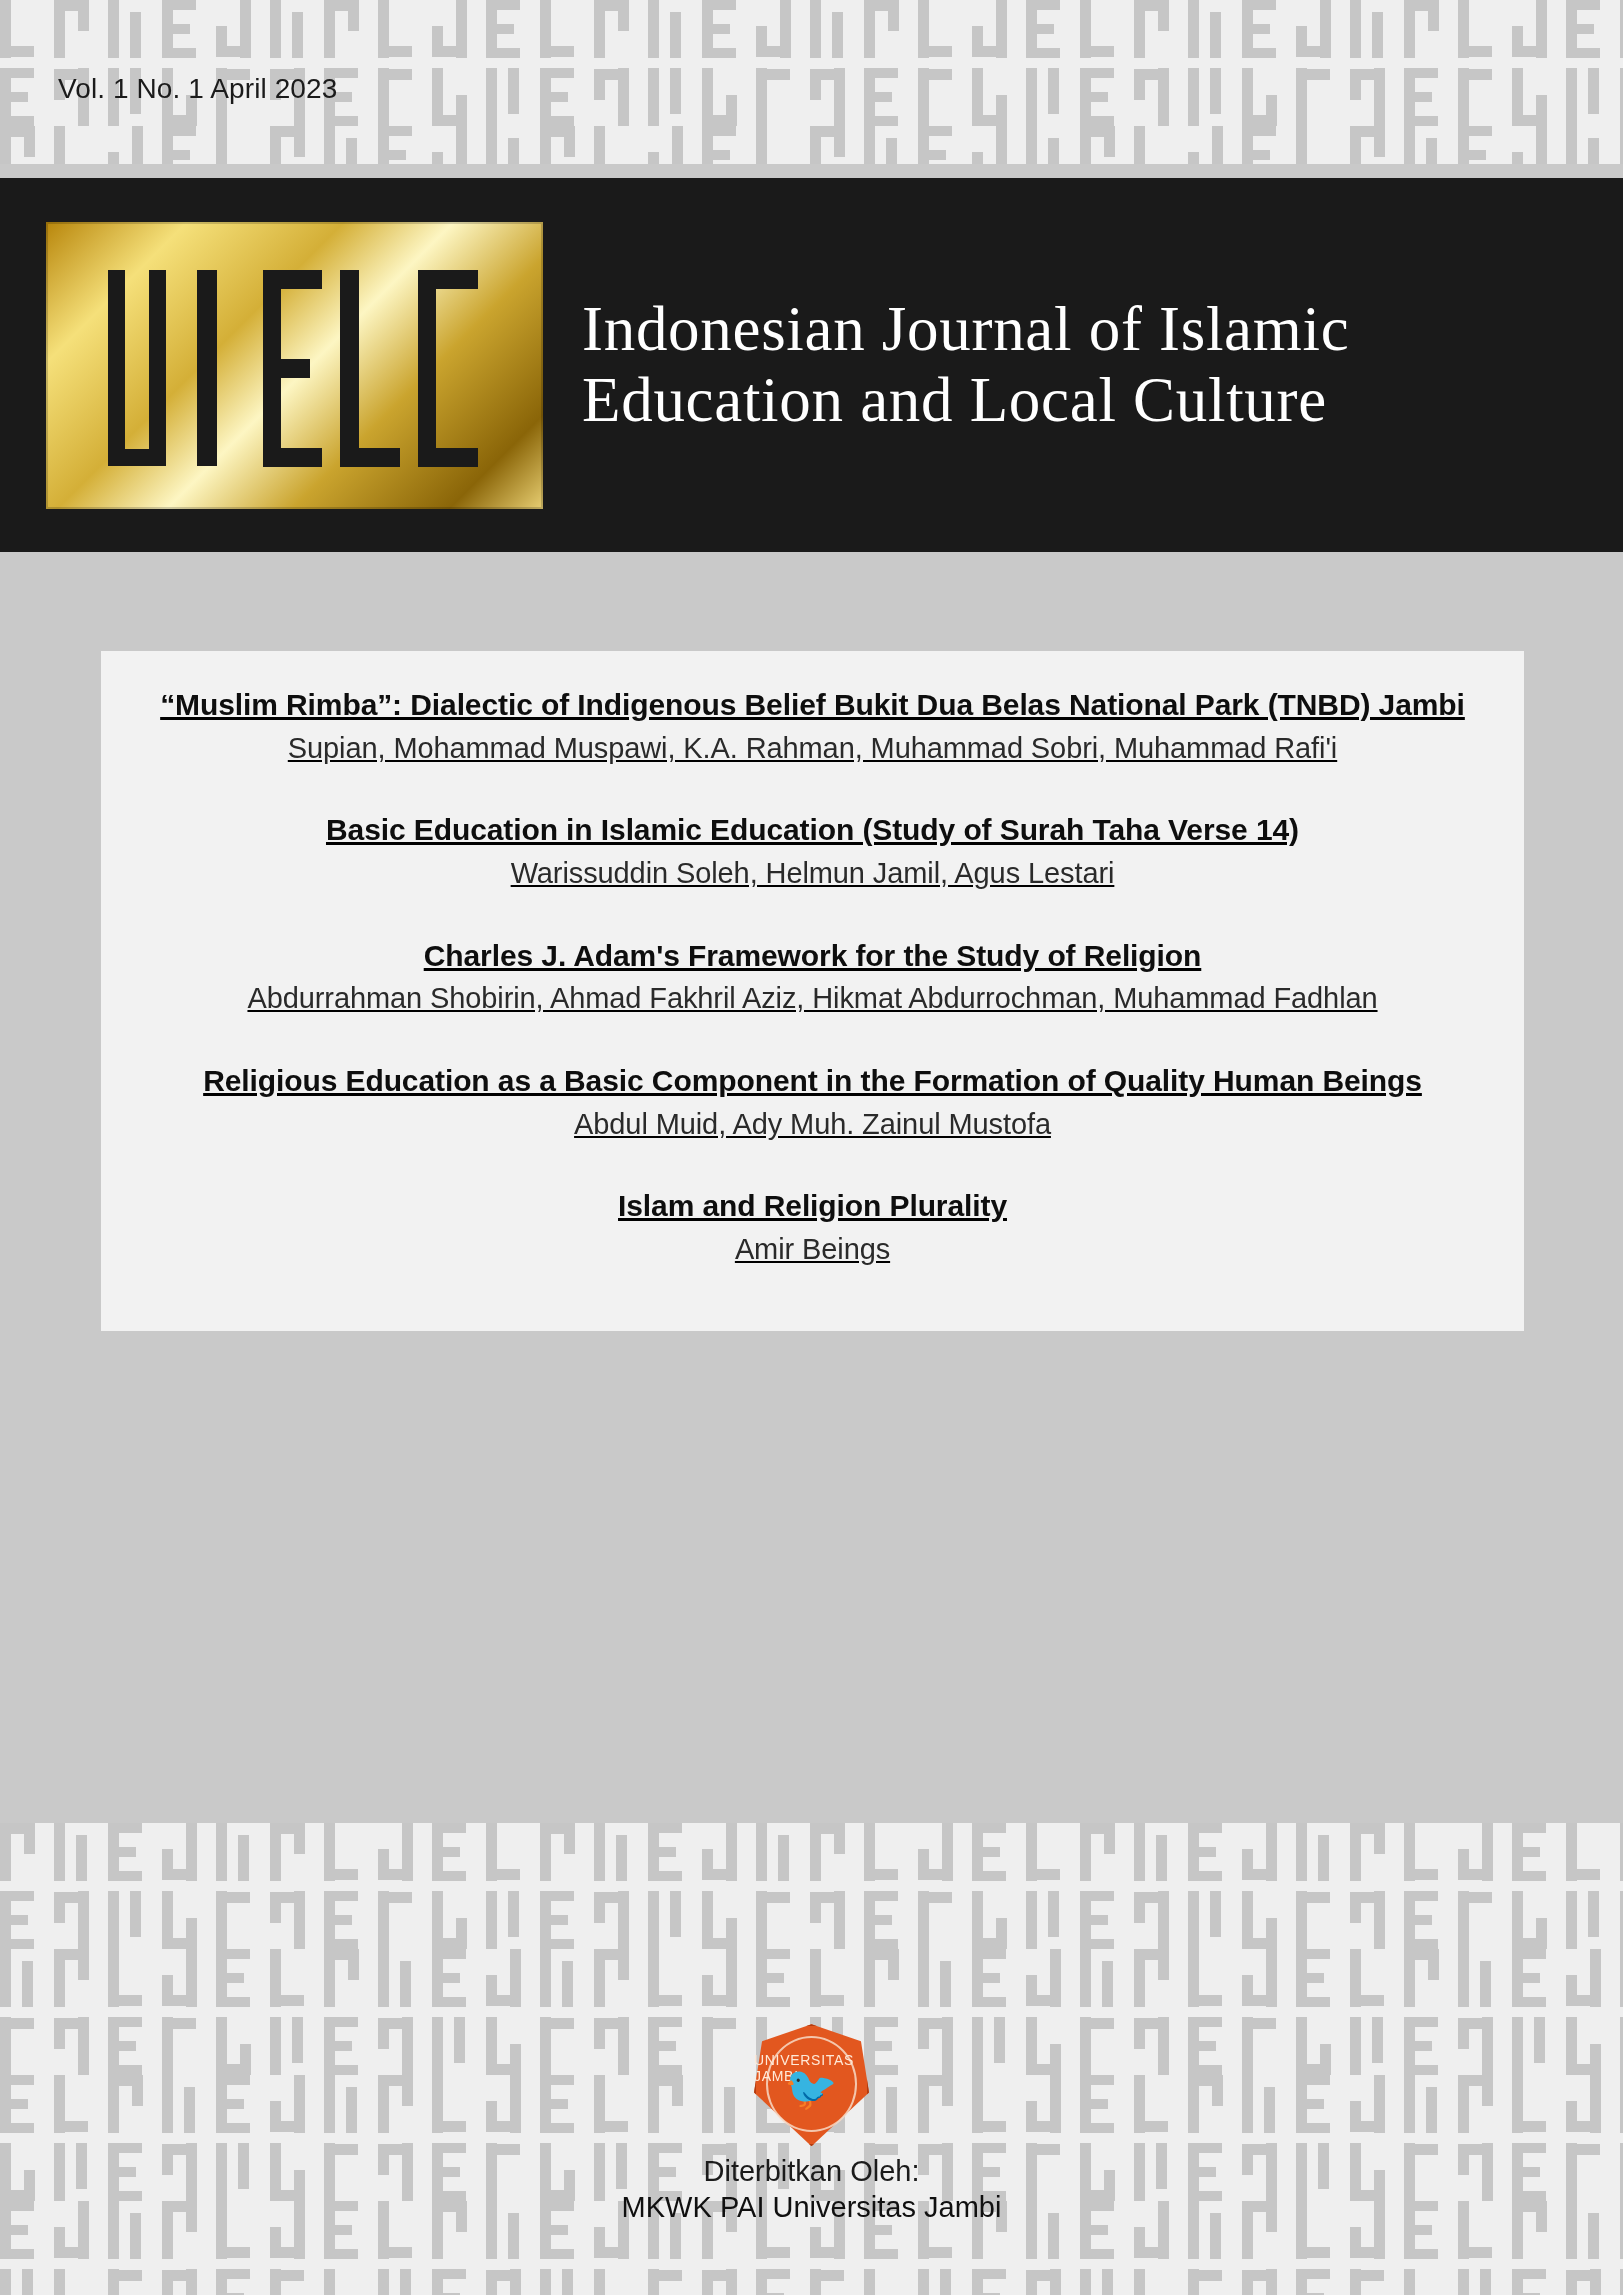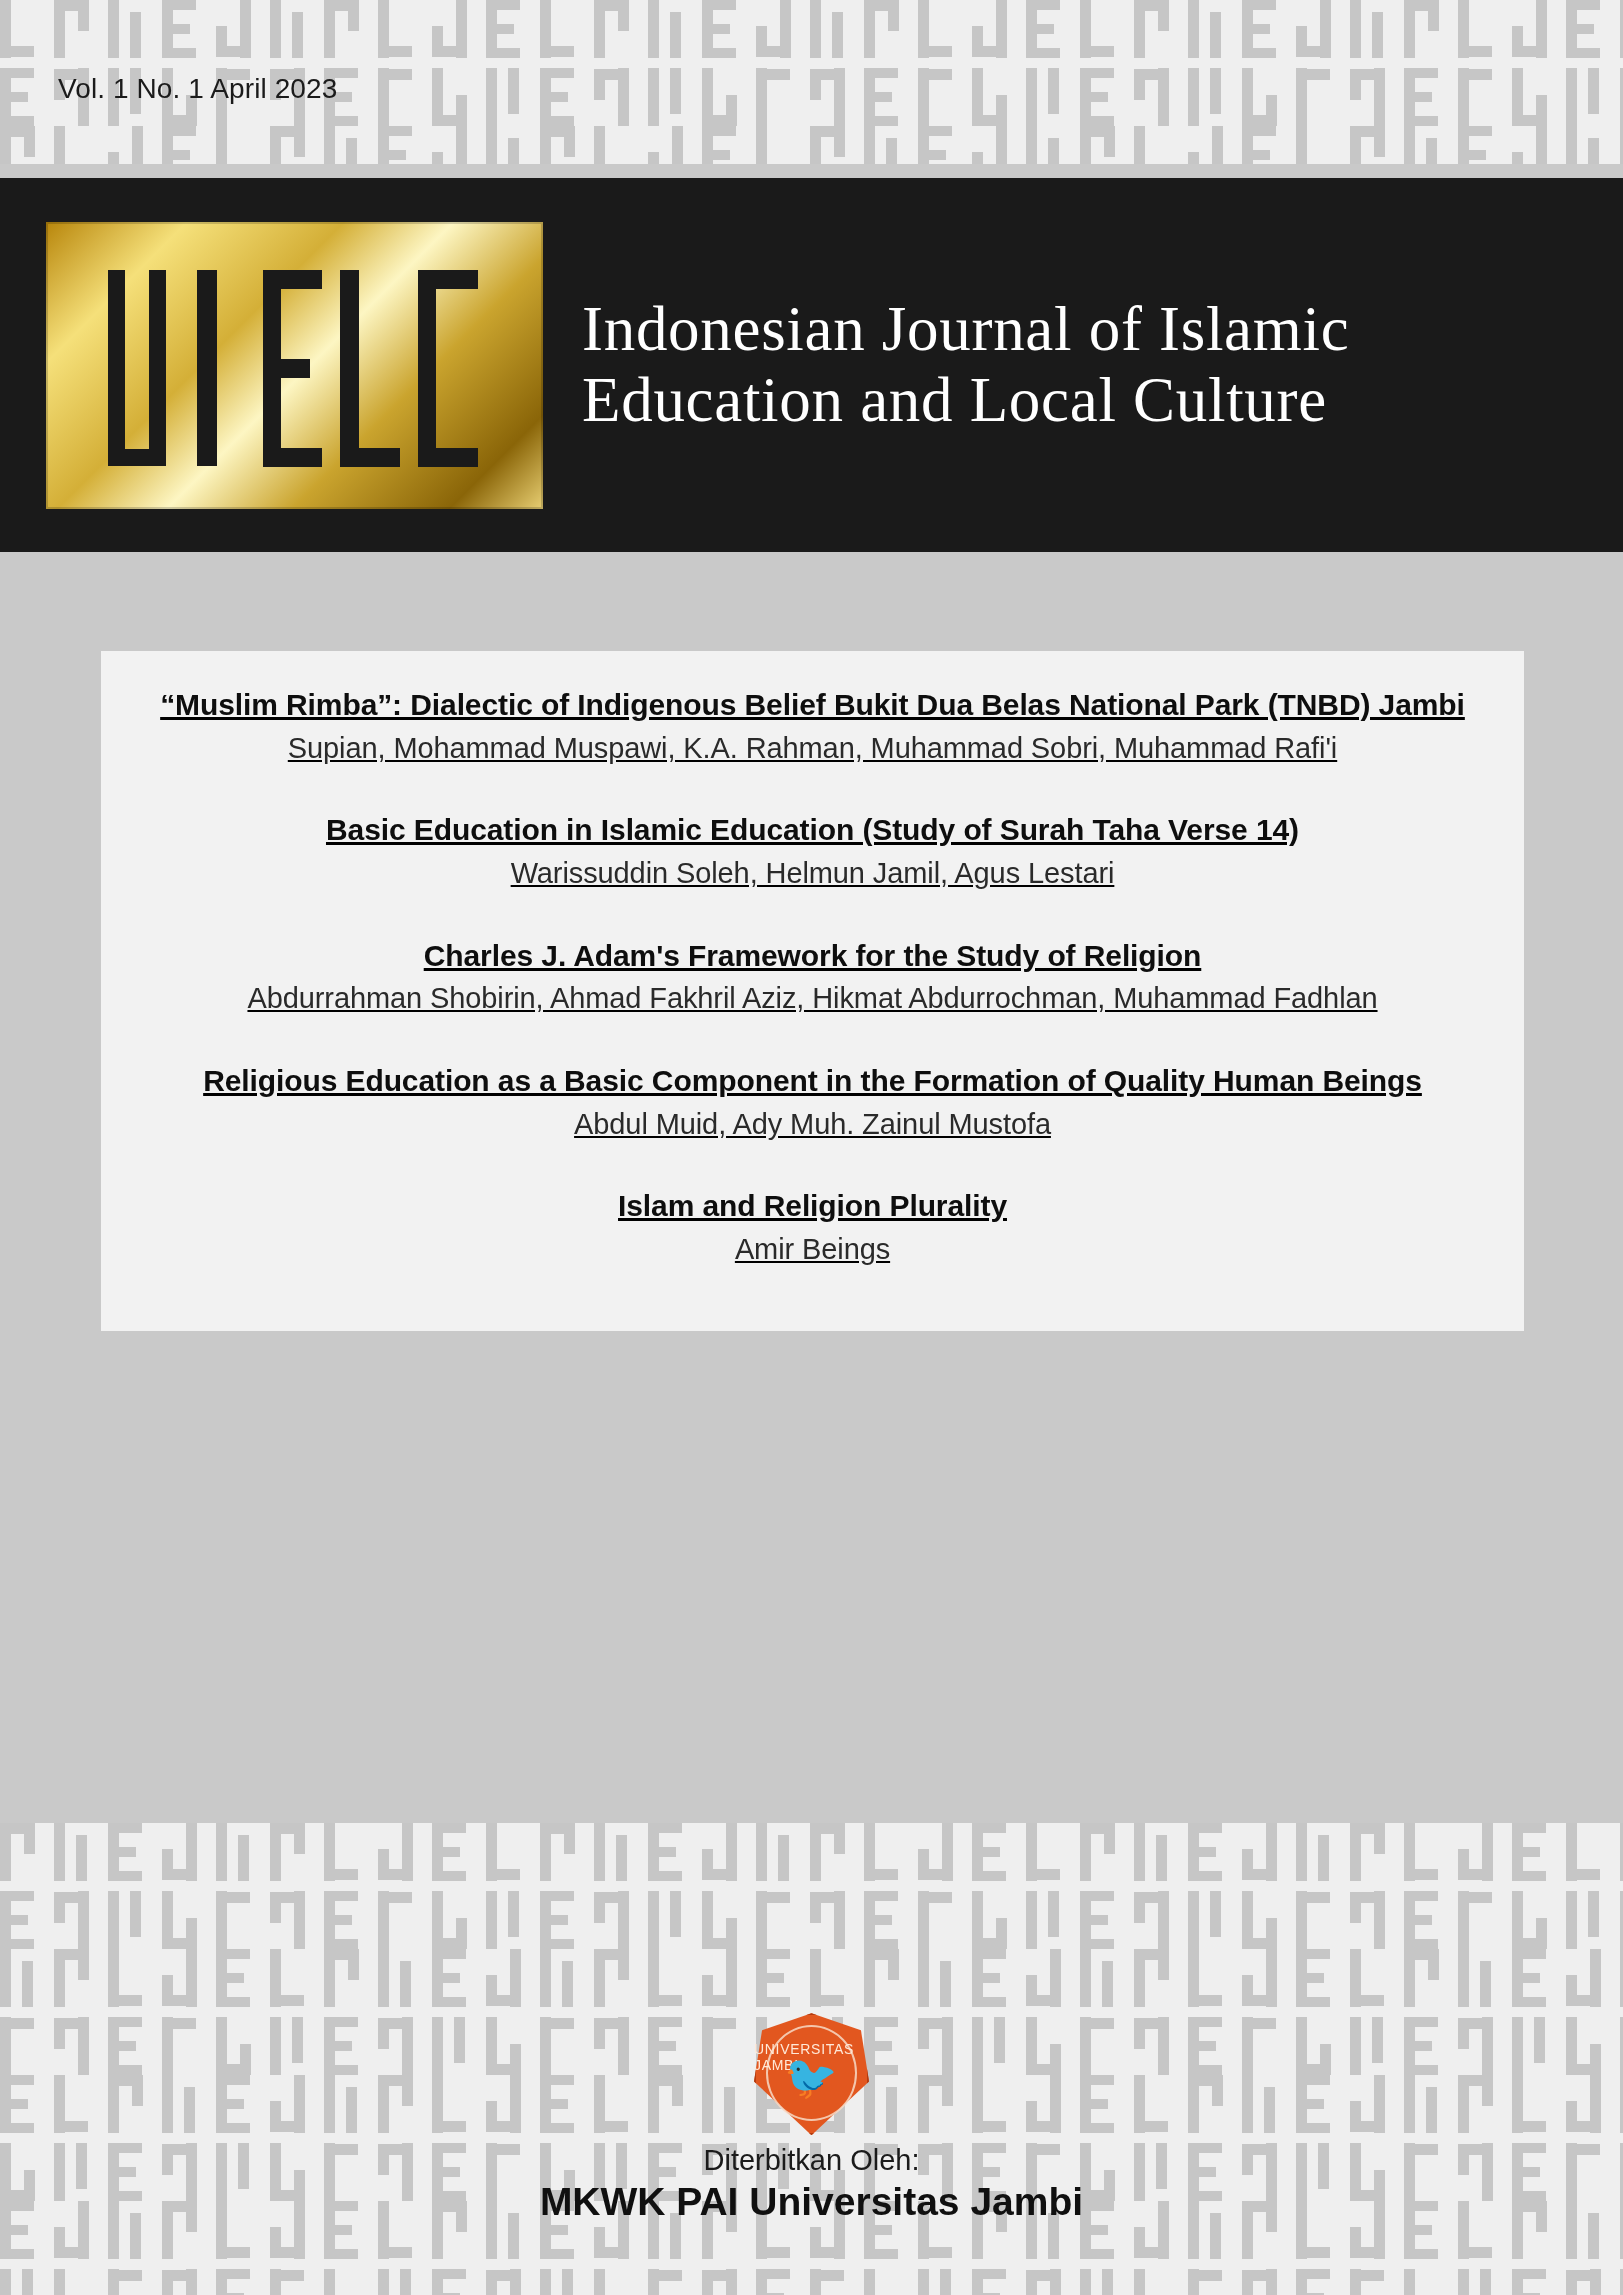--- a/index.html
+++ b/index.html
@@ -228,22 +228,22 @@
     text-align: left;
     font-size: 14px;
     color: #ffe9d8;
     letter-spacing: 0.7px;
   }
   .pub-line1 {
     font-size: 29px;
     color: #1b1b1b;
   }
   .pub-line2 {
-    font-size: 39px;
-    font-weight: bold;
+    font-size: 29px;
+    font-weight: normal;
     color: #101010;
     margin-top: 2.6px;
   }
 </style>
 </head>
 <body>
 
 <div class="cover">
 
   <div class="pattern-band" id="top-pattern">

